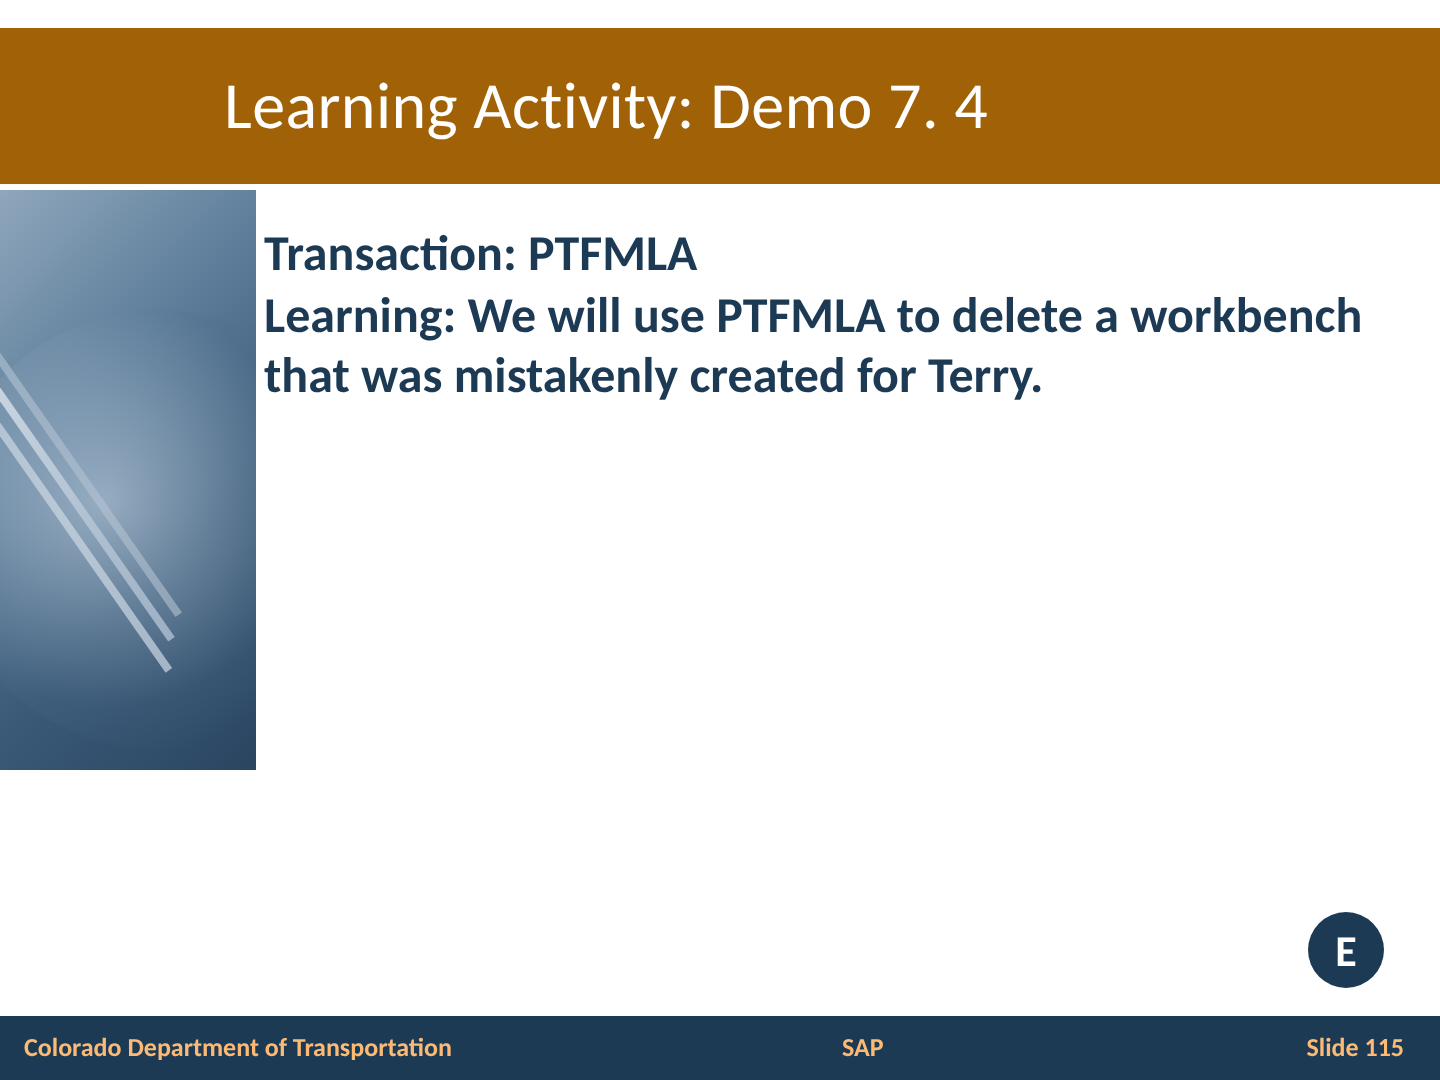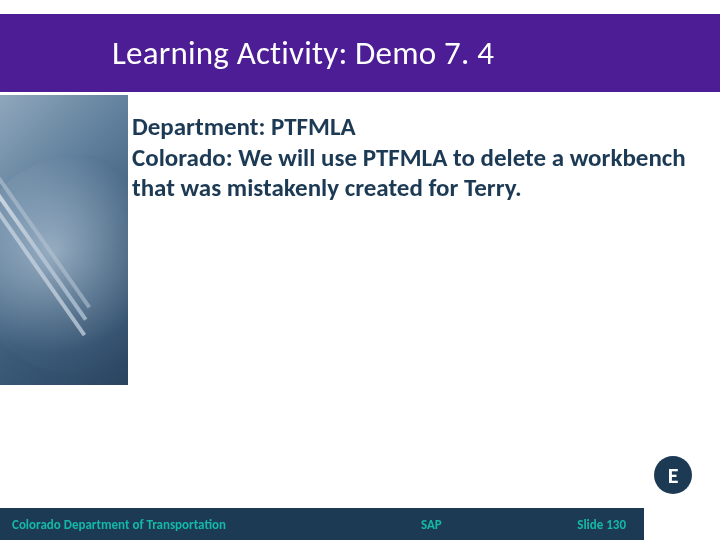--- a/index.html
+++ b/index.html
@@ -3,21 +3,21 @@
 <meta charset="utf-8">
 <style>
   * { margin: 0; padding: 0; box-sizing: border-box; }
   html, body { width: 720px; height: 540px; font-family: Calibri, Arial, sans-serif; background: #fff; overflow: hidden; }
   .slide { position: relative; width: 720px; height: 540px; background: #fff; }
 
   .title-bar {
     position: absolute;
     top: 14px; left: 0;
     width: 720px; height: 78px;
-    background: #4c1d95;
+    background: #a16207;
     display: flex; align-items: center;
   }
   .title-text {
     color: #fff;
     font-size: 33px;
     font-weight: 400;
     padding-left: 112px;
     letter-spacing: 0.2px;
   }
 
@@ -65,23 +65,23 @@
     border-radius: 50%;
     background: #1d3a55;
     color: #fff;
     display: flex; align-items: center; justify-content: center;
     font-size: 22px; font-weight: 700;
   }
 
   .footer {
     position: absolute;
     left: 0; bottom: 0;
-    width: 644px; height: 32px;
+    width: 720px; height: 32px;
     background: #1d3a55;
-    color: #14b8a6;
+    color: #fdba74;
     font-size: 13px;
     display: flex;
     align-items: center;
     justify-content: space-between;
     padding: 0 18px 0 12px;
   }
   .footer .org { font-weight: 600; }
   .footer .mid { font-weight: 600; position: absolute; left: 421px; }
   .footer .pg  { font-weight: 600; }
 </style>
@@ -91,30 +91,30 @@
 <div class="slide">
 
   <div class="title-bar">
     <div class="title-text">Learning Activity:  Demo 7. 4</div>
   </div>
 
   <div class="side-image"></div>
 
   <div class="body-text">
     <div>
-      <span class="bold">Department: </span><span class="bold">PTFMLA</span>
+      <span class="bold">Transaction: </span><span class="bold">PTFMLA</span>
     </div>
     <div>
-      <span class="bold">Colorado</span><span class="thin">: We will use PTFMLA to delete a workbench that was mistakenly created for Terry.</span>
+      <span class="bold">Learning</span><span class="thin">: We will use PTFMLA to delete a workbench that was mistakenly created for Terry.</span>
     </div>
   </div>
 
   <div class="badge">
     <span>E</span>
   </div>
 
   <div class="footer">
     <span class="org">Colorado Department of Transportation</span>
     <span class="mid">SAP</span>
-    <span class="pg">Slide 130</span>
+    <span class="pg">Slide 115</span>
   </div>
 
 </div>
 
 </body></html>

